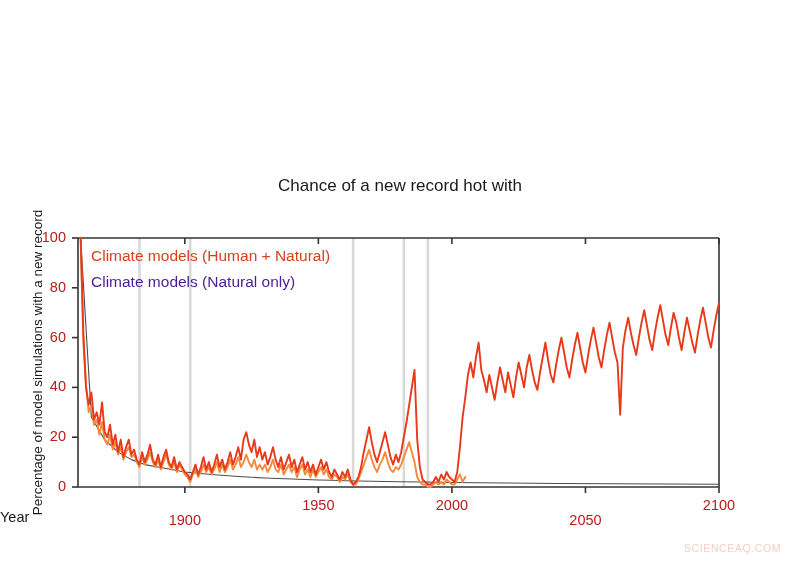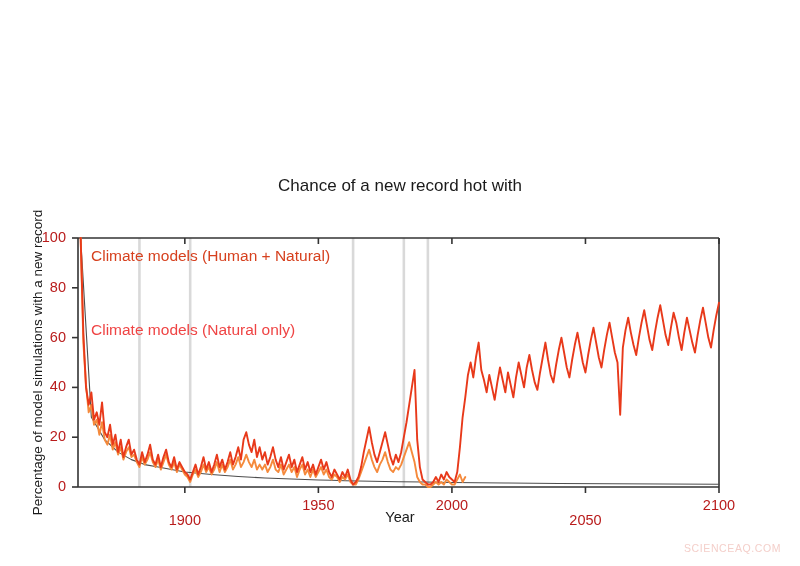--- a/index.html
+++ b/index.html
@@ -11,28 +11,28 @@
   #figure{position:absolute;left:0;top:0;width:800px;height:566px;}
   #chart-title{
     position:absolute;left:0;top:176px;width:800px;text-align:center;
     font-size:17px;color:#1a1a1a;
   }
   #plot-svg{position:absolute;left:0;top:0;}
   .legend-entry{
     position:absolute;font-size:15.5px;white-space:nowrap;
   }
   #legend-human{left:91px;top:247px;color:#d6401e;}
-  #legend-natural{left:91px;top:273px;color:#ef4444;margin-top:48px;}
+  #legend-natural{left:91px;top:273px;color:#4c1d95;}
   .axis-tick-label{
     position:absolute;font-size:14.5px;color:#b91c1c;
   }
   .ytick{text-align:right;width:40px;}
   .xtick{text-align:center;width:60px;}
   #xlabel{
-    position:absolute;left:0;top:509px;width:800px;text-align:center;
+    position:absolute;left:0;top:509px;width:800px;
     font-size:14.5px;color:#1a1a1a;
   }
   #ylabel{
     position:absolute;left:-123px;top:355px;width:320px;text-align:center;
     font-size:13.5px;color:#1a1a1a;
     transform:rotate(-90deg);
   }
   #watermark{
     position:absolute;left:684px;top:542px;
     font-size:10.5px;letter-spacing:.6px;color:#f4cfca;

